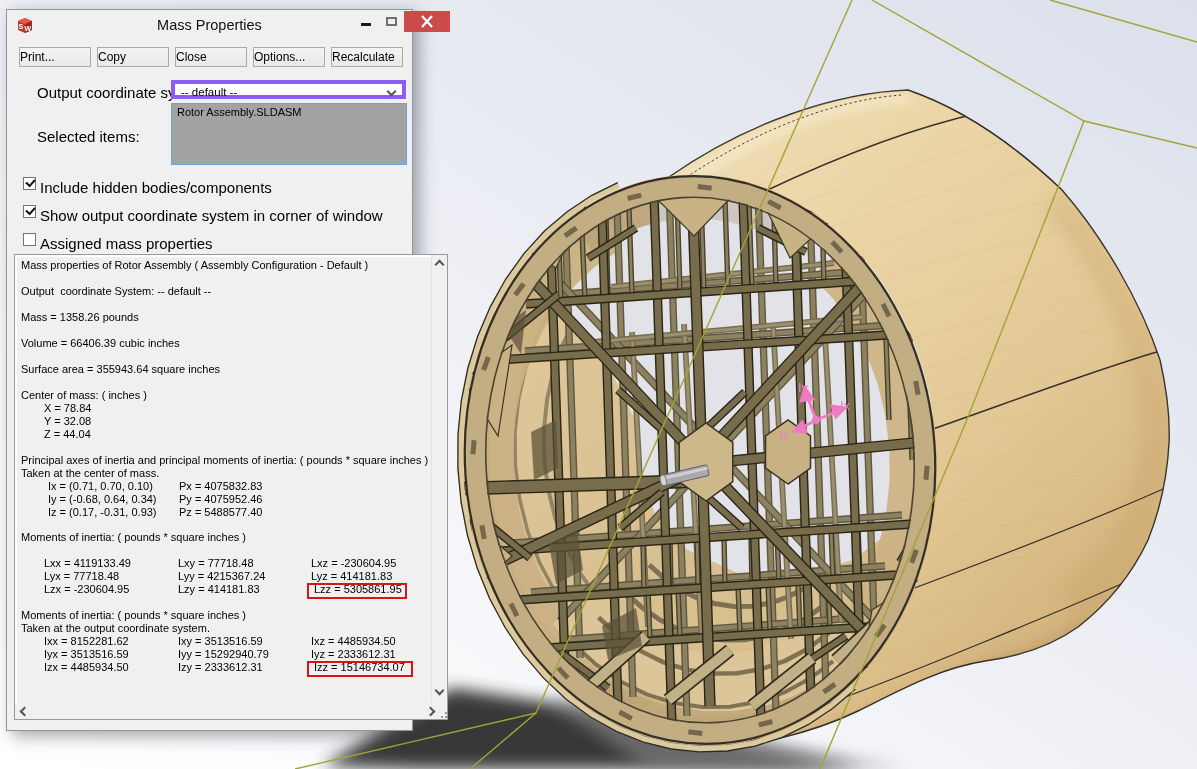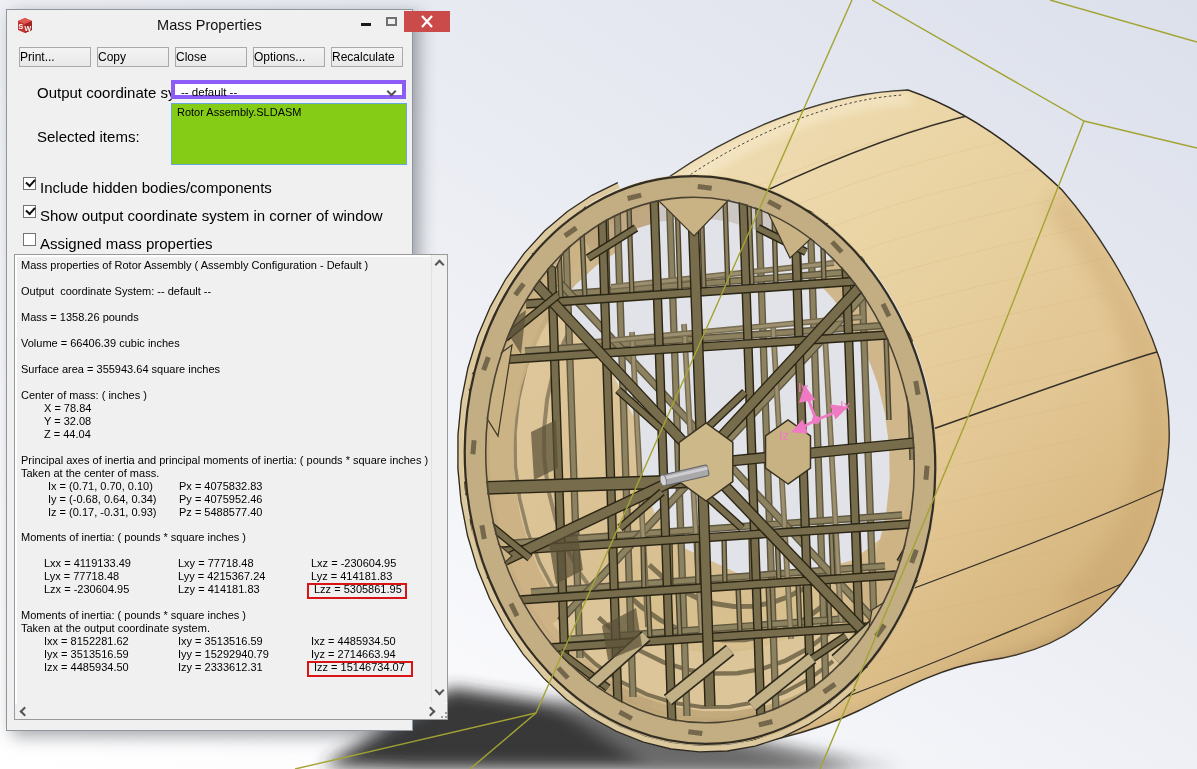--- a/index.html
+++ b/index.html
@@ -388,21 +388,21 @@
     <div class="btn" style="left:90px">Copy</div>
     <div class="btn" style="left:168px">Close</div>
     <div class="btn" style="left:246px">Options...</div>
     <div class="btn" style="left:324px">Recalculate</div>
  <div class="lbl" style="left:30px;top:74px;width:130px;text-align:right">Output coordinate system:</div>
  <div style="position:absolute;left:164px;top:70px;width:235px;height:19px;background:#fff;border:4px solid #8b5cf6">
    <div style="position:absolute;left:6px;top:2px;font-size:11.5px">-- default --</div>
    <div class="chev" style="right:7px;top:4px;transform:rotate(-45deg)"></div>
  </div>
  <div class="lbl" style="left:30px;top:118px;width:130px;text-align:left">Selected items:</div>
- <div style="position:absolute;left:164px;top:93px;width:236px;height:62px;background:#84cc16;border:1px solid #66a7dd">
+ <div style="position:absolute;left:164px;top:93px;width:236px;height:62px;background:#a3a3a3;border:1px solid #66a7dd">
    <div style="position:absolute;left:5px;top:2px;font-size:11px">Rotor Assembly.SLDASM</div>
  </div>
  <div class="cb chk" style="top:167px"></div>
     <div class="lbl" style="left:33px;top:169px">Include hidden bodies/components</div>
  <div class="cb chk" style="top:195px"></div>
     <div class="lbl" style="left:33px;top:197px">Show output coordinate system in corner of window</div>
  <div class="cb" style="top:223px"></div>
     <div class="lbl" style="left:33px;top:225px">Assigned mass properties</div>
 
  <div id="res" style="position:absolute;left:7px;top:244px;width:434px;height:466px;background:#f0f0f0;border:1px solid #999;">
@@ -437,21 +437,21 @@
 <div class="t" style="left:177px;top:569px">Lyy = 4215367.24</div>
 <div class="t" style="left:310px;top:569px">Lyz = 414181.83</div>
 <div class="t" style="left:43px;top:582px">Lzx = -230604.95</div>
 <div class="t" style="left:177px;top:582px">Lzy = 414181.83</div>
 <div class="t" style="left:313px;top:582px">Lzz = 5305861.95</div>
 <div class="t" style="left:43px;top:634px">Ixx = 8152281.62</div>
 <div class="t" style="left:177px;top:634px">Ixy = 3513516.59</div>
 <div class="t" style="left:310px;top:634px">Ixz = 4485934.50</div>
 <div class="t" style="left:43px;top:647px">Iyx = 3513516.59</div>
 <div class="t" style="left:177px;top:647px">Iyy = 15292940.79</div>
-<div class="t" style="left:310px;top:647px">Iyz = 2714663.94</div>
+<div class="t" style="left:310px;top:647px">Iyz = 2333612.31</div>
 <div class="t" style="left:43px;top:660px">Izx = 4485934.50</div>
 <div class="t" style="left:177px;top:660px">Izy = 2333612.31</div>
 <div class="t" style="left:313px;top:660px">Izz = 15146734.07</div>
      <div class="redbox" style="left:306px;top:582px;width:100px;height:16px"></div>
      <div class="redbox" style="left:306px;top:660px;width:106px;height:16px"></div>
    </div>
  </div>
  <div style="position:absolute;left:424px;top:245px;width:16px;height:448px;background:#f0f0f0;border-left:1px solid #e2e2e2">
    <div class="chev" style="left:4px;top:6px;transform:rotate(135deg)"></div>
    <div class="chev" style="left:4px;top:432px;transform:rotate(-45deg)"></div>

